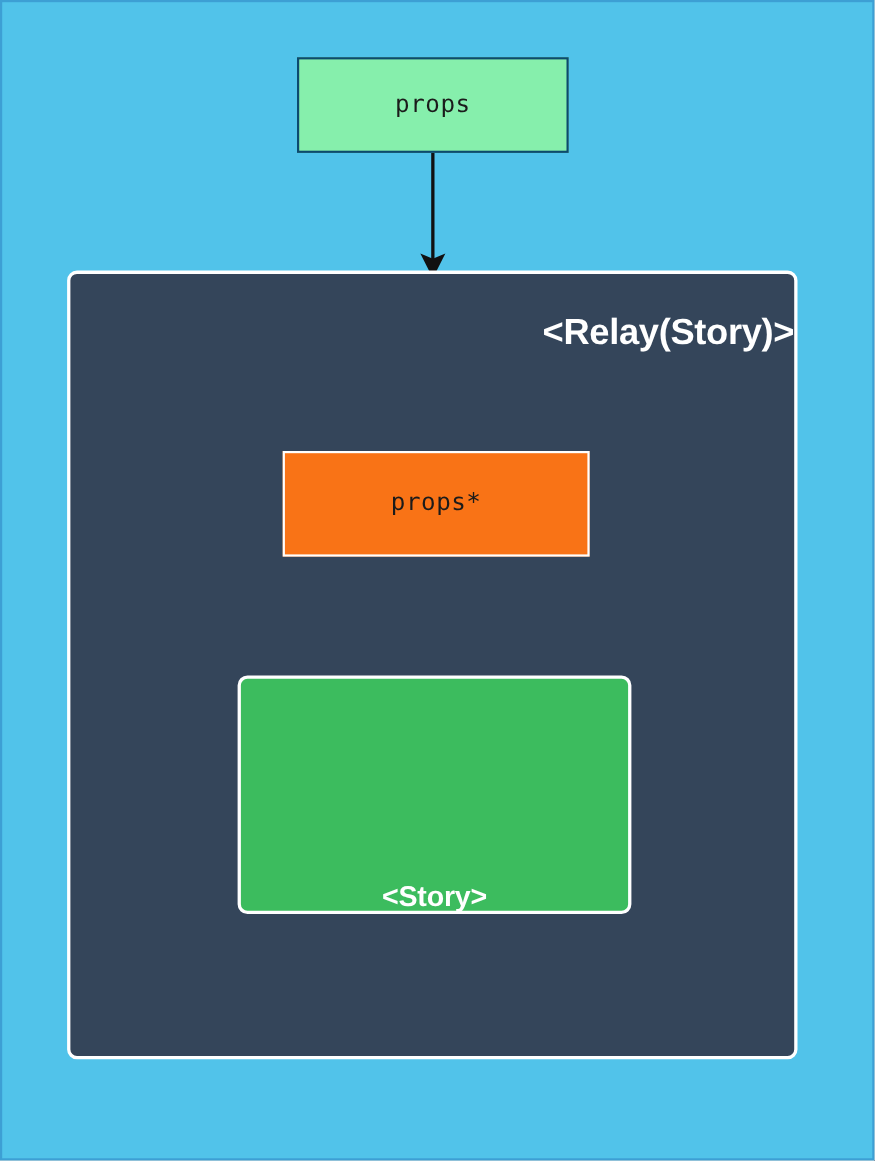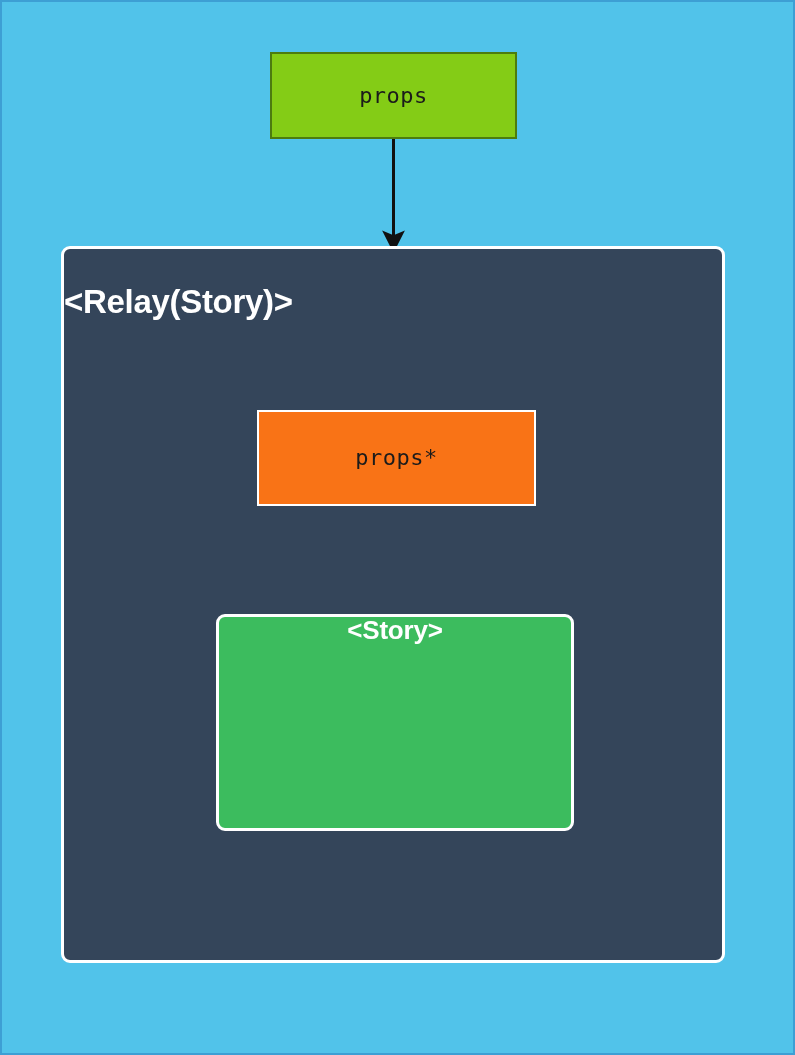--- a/index.html
+++ b/index.html
@@ -20,22 +20,22 @@
   }
 
   
   #props-outer-box {
     position: absolute;
     left: 268px;
     top: 50px;
     width: 247px;
     height: 87px;
     box-sizing: border-box;
-    background: #84cc16;
-    border: 2px solid #4d7c0f;
+    background: #86efac;
+    border: 2px solid #0c4a6e;
     display: flex;
     align-items: center;
     justify-content: center;
   }
   #props-outer-box .box-label {
     font-family: "DejaVu Sans Mono", "Liberation Mono", monospace;
     font-size: 22px;
     color: #1b1b1b;
     letter-spacing: 0.5px;
     line-height: 1;
@@ -61,21 +61,21 @@
     box-sizing: border-box;
     background: #34455a;
     border: 3px solid #ffffff;
     border-radius: 9px;
   }
   #relay-title {
     position: absolute;
     left: 0;
     right: 0;
     top: 35px;
-    text-align: left;
+    text-align: right;
     color: #ffffff;
     font-family: "Liberation Sans", sans-serif;
     font-size: 33px;
     font-weight: bold;
     line-height: 1.1;
     letter-spacing: -0.3px;
   }
 
   
   #props-inner-box {
@@ -104,21 +104,21 @@
     position: absolute;
     left: 152px;   
     top: 365px;    
     width: 358px;
     height: 217px;
     box-sizing: border-box;
     background: #3cbc5e;
     border: 3px solid #ffffff;
     border-radius: 9px;
     display: flex;
-    align-items: flex-start;
+    align-items: flex-end;
     justify-content: center;
   }
   #story-box .box-label {
     font-family: "Liberation Sans", sans-serif;
     font-size: 26px;
     font-weight: bold;
     color: #ffffff;
     letter-spacing: -0.2px;
     line-height: 1;
   }

